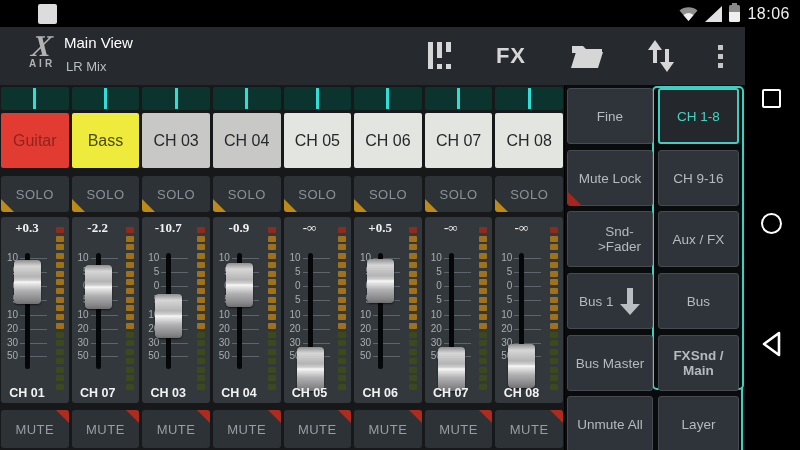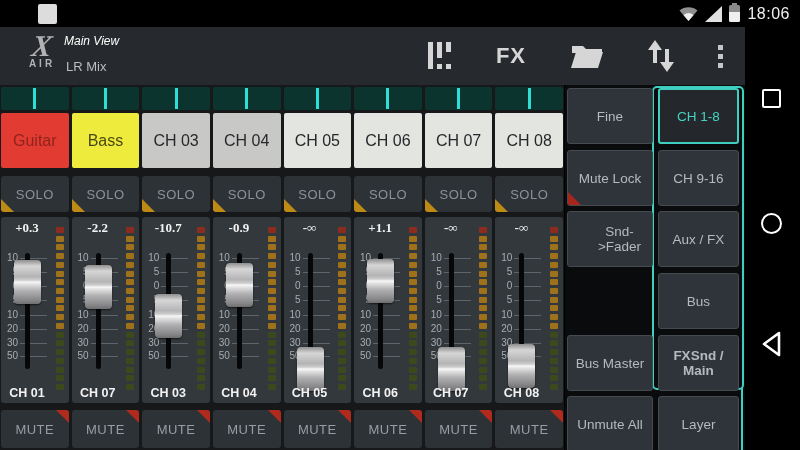--- a/index.html
+++ b/index.html
@@ -12,21 +12,21 @@
   .sb-right{position:absolute;right:10px;top:0;height:27px;display:flex;align-items:center;gap:7px;}
   .sb-time{color:#f0f0f0;font-size:16px;letter-spacing:.5px;}
   .batt{width:11px;height:17px;border-radius:1.5px;background:linear-gradient(180deg,#8a8a8a 0 42%,#efefef 42% 100%);position:relative;}
   .batt:before{content:"";position:absolute;top:-2px;left:3px;width:5px;height:2px;background:#8a8a8a;}
 
   
   .title-bar{position:absolute;left:0;top:27px;width:745px;height:58px;background:#26292d;}
   .logo{position:absolute;left:20px;top:4px;width:44px;text-align:center;color:#b2b2b2;}
   .logo-x{font-family:"Liberation Serif",serif;font-style:italic;font-weight:bold;font-size:30px;line-height:30px;display:block;transform:skewX(-8deg);}
   .logo-air{font-size:10px;font-weight:bold;letter-spacing:3px;display:block;margin-top:-3px;}
-  .tb-title{position:absolute;left:64px;top:7px;color:#fff;font-size:12px;font-style:italic;}
+  .tb-title{position:absolute;left:64px;top:7px;color:#fff;font-size:15px;}
   .tb-sub{position:absolute;left:66px;top:32px;color:#b9bec2;font-size:13px;}
   .tb-actions{position:absolute;right:22px;top:0;height:58px;display:flex;align-items:center;gap:44px;}
   .fx-label{color:#d6d6d6;font-size:22px;font-weight:bold;letter-spacing:1px;}
   .dots{display:flex;flex-direction:column;gap:4px;}
   .dots i{width:5px;height:5px;background:#c6c6c6;display:block;}
 
   
   .content{position:absolute;left:0;top:85px;width:800px;height:365px;}
 
   
@@ -514,21 +514,21 @@
   <div class="strip">
     <div class="pan">
       <div class="pan-line"></div>
     </div>
     <div class="name" style="background: rgb(227, 229, 225); color: rgb(38, 40, 42);">CH 06</div>
     <button class="solo">
       <span class="solo-label">SOLO</span>
       <i class="tri-bl"></i>
     </button>
     <div class="fader-panel">
-      <div class="db">+1.1</div>
+      <div class="db">+0.5</div>
       <div class="scale">
               <div class="scale-row" style="top: 36px;">
                 <span class="scale-num">10</span>
                 <span class="scale-line"></span>
               </div>
               <div class="scale-row" style="top: 50px;">
                 <span class="scale-num">5</span>
                 <span class="scale-line"></span>
               </div>
               <div class="scale-row" style="top: 64px;">
@@ -745,20 +745,27 @@
       <div class="layer-box-ext"></div>
     <button class="rp-btn fncol" style="top: 3px;">
           <span>Fine</span>
         </button>
         <button class="rp-btn fncol" style="top: 65px;">
           <span>Mute Lock</span>
           <i class="rp-tri"></i>
         </button>
         <button class="rp-btn fncol" style="top: 126px; padding-left: 19px;">
           <span>Snd-&gt;Fader</span>
+        </button>
+        <button class="rp-btn fncol has-arrow" style="top: 188px;">
+          <span>Bus 1</span>
+          <span class="dn-arrow">
+            <i class="shaft"></i>
+            <i class="head"></i>
+          </span>
         </button>
         <button class="rp-btn fncol" style="top: 250px;">
           <span>Bus Master</span>
         </button>
         <button class="rp-btn fncol" style="top: 311px;">
           <span>Unmute All</span>
         </button>
         <button class="rp-btn lycol selected" style="top: 3px;">
           <span>CH 1-8</span>
         </button>

